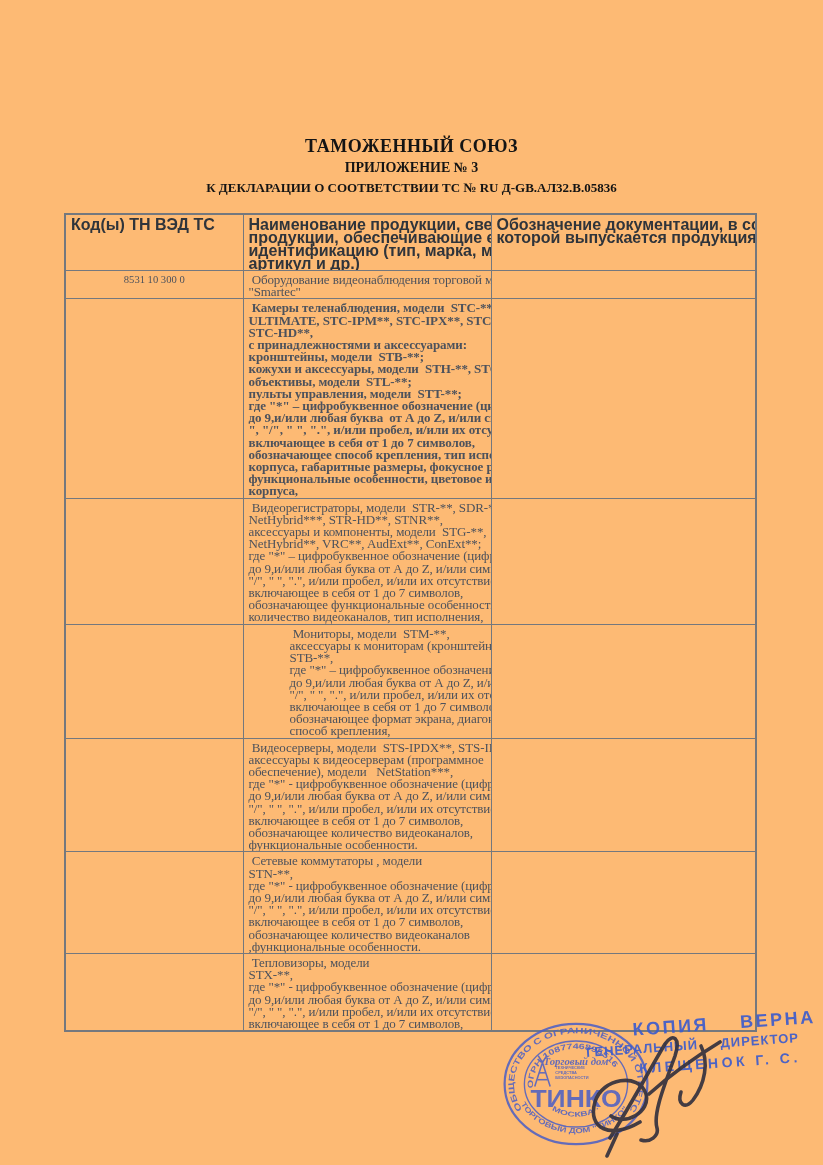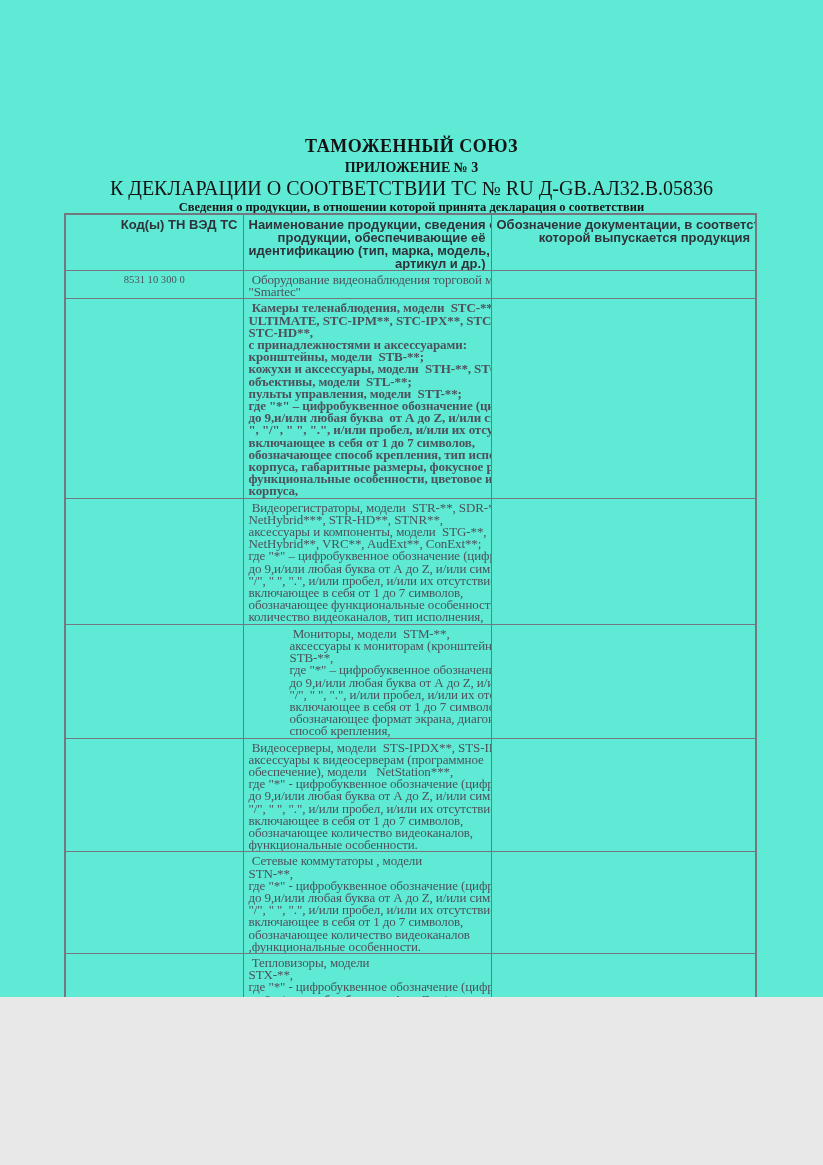--- a/index.html
+++ b/index.html
@@ -1,31 +1,31 @@
 <!DOCTYPE html>
 <html><head>
 <meta charset="utf-8">
 <style>
   html,body{margin:0;padding:0;background:#e8e8e8;}
-  #page{position:relative;width:823px;height:997px;background:#5eead4;overflow:hidden;
+  #page{position:relative;width:823px;height:1165px;background:#fdba74;overflow:hidden;
         font-family:"Liberation Serif", serif;color:#1a1a1a;}
   
   .doc-title{position:absolute;top:136px;left:0;width:823px;text-align:center;color:#141414;}
   .t1{font-size:18px;font-weight:bold;letter-spacing:.5px;line-height:20px;}
   .t2{font-size:14px;font-weight:bold;margin-top:3px;line-height:17px;}
-  .t3{font-size:20px;font-weight:normal;margin-top:3px;line-height:18px;}
+  .t3{font-size:13px;font-weight:bold;margin-top:3px;line-height:18px;}
   .t4{font-size:12.5px;font-weight:bold;margin-top:3px;line-height:14px;}
   
   table.products{position:absolute;left:64px;top:213px;border-collapse:collapse;table-layout:fixed;
                  width:691px;}
   table.products td,table.products th{border:1px solid #74787e;vertical-align:top;overflow:hidden;
                  padding:3px 5px 0 5px;box-sizing:border-box;}
   table.products{border:2px solid #74787e;}
-  th.hdr{font-family:"Liberation Sans", sans-serif;font-weight:bold;font-size:13px;line-height:13px;
-         color:#2f343b;text-align:right;white-space:pre;height:55px;}
+  th.hdr{font-family:"Liberation Sans", sans-serif;font-weight:bold;font-size:16px;line-height:13px;
+         color:#2f343b;text-align:left;white-space:pre;height:55px;}
   td.code{font-size:10.6px;color:#4d525c;text-align:center;white-space:pre;}
   td.name{font-size:13px;line-height:12.2px;color:#4d525c;white-space:pre;letter-spacing:-0.1px;}
   td.doc{font-size:10.4px;color:#4d525c;}
   tr.r0 td{height:27px;} tr.r1 td{height:196px;font-weight:bold;} tr.r2 td{height:123px;} tr.r3 td{height:110px;padding-left:46px;}
   tr.r4 td{height:113px;} tr.r5 td{height:99px;} tr.r6 td{height:75px;}
   
   .round-stamp{position:absolute;left:490px;top:1010px;width:172px;height:148px;opacity:.85;}
   .copy-stamp{position:absolute;left:584px;top:1022px;width:250px;transform:rotate(-4deg);
               transform-origin:left top;font-family:"Liberation Sans", sans-serif;font-weight:bold;
               opacity:.92;}
@@ -36,21 +36,20 @@
 </style>
 </head>
 <body>
 
 <div id="page">
 
   <div class="doc-title">
     <div class="t1">ТАМОЖЕННЫЙ СОЮЗ</div>
     <div class="t2">ПРИЛОЖЕНИЕ № 3</div>
     <div class="t3">К ДЕКЛАРАЦИИ О СООТВЕТСТВИИ ТС № RU Д-GB.АЛ32.В.05836</div>
-    <div class="t4">Сведения о продукции, в отношении которой принята декларация о соответствии</div>
   </div>
 
   <table class="products">
     <colgroup>
         <col style="width:178px">
         <col style="width:248px">
         <col style="width:265px">
       </colgroup>
     <tbody>
         <tr>

